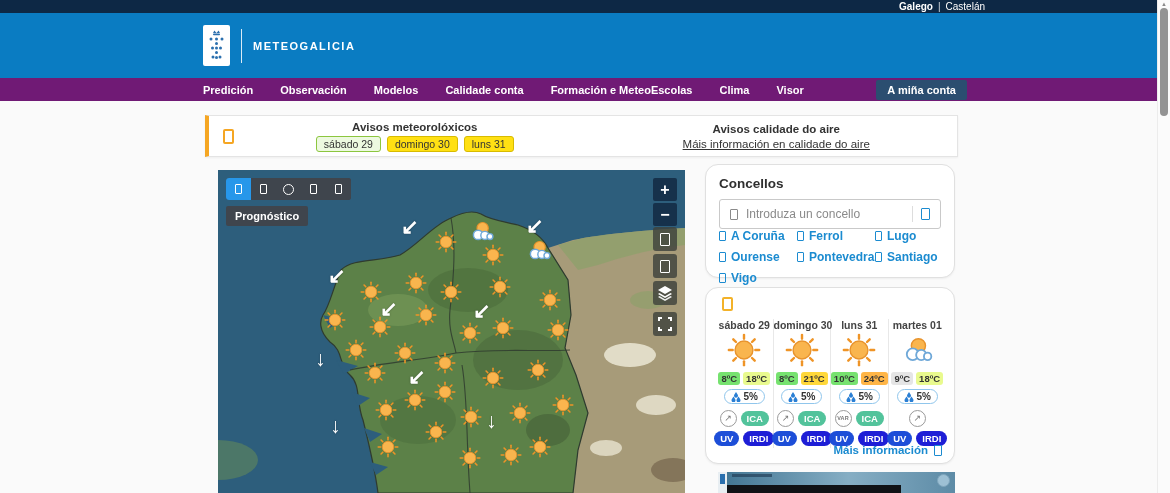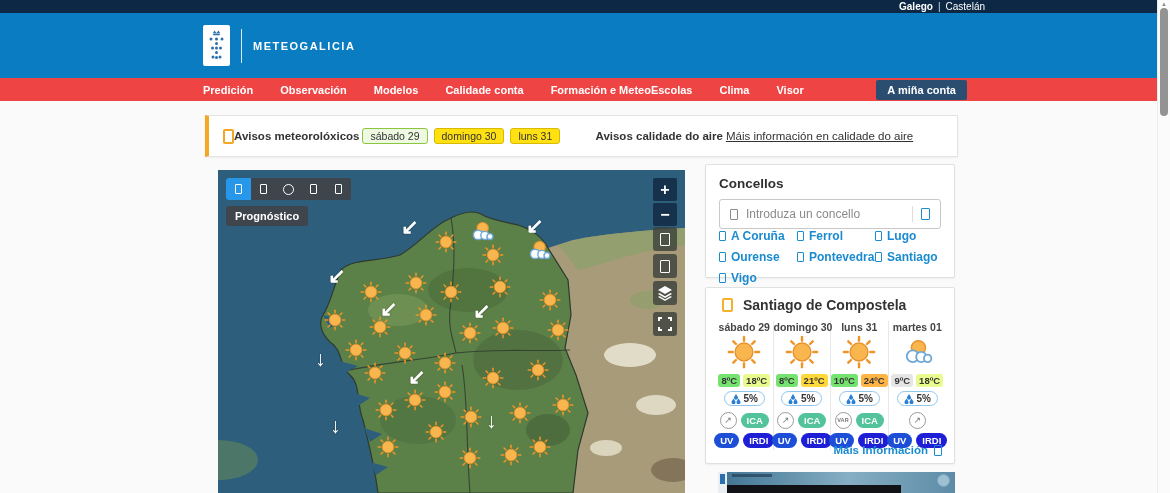--- a/index.html
+++ b/index.html
@@ -14,39 +14,39 @@
   .lang-div { opacity:.8; }
 
   
   .header { position:absolute; left:0; top:13px; width:1170px; height:65px; background:#0a7cc2; z-index:4; }
   .brandbox { position:absolute; left:203px; top:12px; display:flex; align-items:center; }
   .emblem { width:27px; height:41px; background:#fff; border-radius:2px; display:flex; align-items:center; justify-content:center; }
   .brand-sep { width:1px; height:34px; background:rgba(255,255,255,.85); margin:0 11px; }
   .brand-name { color:#fff; font-size:11px; letter-spacing:1.5px; font-weight:bold; }
 
   
-  .nav { position:absolute; left:0; top:78px; width:1170px; height:23px; background:#ef4444; display:flex;
+  .nav { position:absolute; left:0; top:78px; width:1170px; height:23px; background:#701a75; display:flex;
          align-items:center; z-index:4; }
   .nav-items { display:flex; align-items:center; gap:27px; margin-left:203px; }
   .nav-item { color:#fff; font-size:11px; font-weight:bold; cursor:pointer; white-space:nowrap; }
   .account-btn { position:absolute; right:203px; top:2px; background:#2b4e70; color:#fff; font-size:11px;
                  font-weight:bold; padding:4px 11px; border:none; border-radius:2px; cursor:pointer; }
 
   
   .scrollbar { position:absolute; right:0; top:0; width:13px; height:493px; background:#fbfbfb;
                border-left:1px solid #ececec; z-index:20; }
   .scroll-up { position:absolute; top:1px; left:3px; font-size:6px; color:#8a8a8a; }
   .scroll-thumb { position:absolute; top:8px; left:2px; width:8px; height:108px; background:#939393; border-radius:4px; }
 
   
   .alertbar { position:absolute; left:205px; top:115px; width:753px; height:42px; background:#fff;
               border:1px solid #e4e4e4; border-left:4px solid #f5a623; box-shadow:0 1px 2px rgba(0,0,0,.05);
               display:flex; align-items:center; z-index:3; }
   .warn-icon { width:11px; height:15px; border:2px solid #f5a623; border-radius:2px; margin:0 0 0 14px; flex:0 0 auto; }
-  .alert-col { flex:1; display:flex; align-items:center; gap:3px; }
+  .alert-col { flex:1; display:flex; flex-direction:column; align-items:center; gap:3px; }
   .alert-title { font-size:11.5px; font-weight:bold; color:#333; }
   .badges { display:flex; gap:6px; }
   .badge { font-size:10.5px; color:#333; padding:1px 7px; border-radius:3px; border:1px solid; white-space:nowrap; }
   .badge.green { background:#edf9e0; border-color:#8cc63f; }
   .badge.yellow { background:#ffe013; border-color:#d8bb00; }
   .air-link { font-size:11.5px; color:#333; text-decoration:underline; cursor:pointer; }
 
   
   .map { position:absolute; left:218px; top:170px; width:467px; height:323px; background:#2d5e7c; overflow:hidden; z-index:2; }
   .map svg.base { position:absolute; left:0; top:0; }
@@ -60,21 +60,21 @@
   .tool-glyph.round { width:11px; height:11px; border-radius:50%; border-width:1.5px; position:relative; }
   .map-tooltip { position:absolute; left:8px; top:36px; background:#3f454d; color:#fff; font-size:11px; font-weight:bold;
                  padding:4px 9px; border-radius:2px; }
   .zoom-btn { position:absolute; right:8px; width:24px; height:23px; background:#16314b; color:#fff; font-size:16px;
               font-weight:bold; display:flex; align-items:center; justify-content:center; border-radius:2px; cursor:pointer; }
   .ctrl-btn { position:absolute; right:8px; width:24px; height:24px; background:rgba(62,66,60,.82); border-radius:3px;
               display:flex; align-items:center; justify-content:center; cursor:pointer; }
   .ctrl-glyph { width:10px; height:13px; border:1.5px solid #fff; border-radius:1px; }
 
   
-  .card { position:absolute; background:#fff; border:1px solid #e0e0e0; border-radius:2px;
+  .card { position:absolute; background:#fff; border:1px solid #e0e0e0; border-radius:13px;
           box-shadow:0 1px 2px rgba(0,0,0,.05); z-index:3; }
   .concellos { left:705px; top:164px; width:250px; height:114px; padding:11px 13px; }
   .concellos-title { font-size:13.5px; font-weight:bold; color:#2f2f2f; }
   .searchbox { margin-top:8px; height:30px; border:1px solid #c9c9c9; border-radius:3px; display:flex; align-items:center;
                background:#fff; }
   .search-marker { width:8px; height:11px; border:1.5px solid #8a8a8a; border-radius:1px; margin:0 8px 0 10px; flex:0 0 auto; }
   .searchbox input { flex:1; border:none; outline:none; font-size:12px; color:#444; font-family:inherit; min-width:0; }
   .searchbox input::placeholder { color:#8a8a8a; }
   .search-sep { width:1px; height:16px; background:#ddd; margin-right:8px; }
   .search-go { width:9px; height:12px; border:1.5px solid #1b8bd0; border-radius:1px; margin-right:10px; cursor:pointer; }
@@ -715,21 +715,20 @@
       <a class="city-link">
         <span class="city-pin"></span>
         <span>Vigo</span>
       </a>
     </div>
 </div>
 
 <div class="card forecast">
   <div class="forecast-head">
     <span class="star-icon"></span>
-    <span class="forecast-title">Santiago de Compostela</span>
   </div>
   <div class="day-cols" id="day-cols">
       <div class="day-col"><div class="day-name">sábado 29</div><span><svg width="34" height="34" viewBox="0 0 24 24">
             <g stroke="#ef9426" stroke-width="1.7" stroke-linecap="round">
               <line x1="20" y1="12" x2="22.7" y2="12"></line>
               <line x1="17.65685424949238" y1="17.65685424949238" x2="19.566042558696058" y2="19.566042558696058"></line>
               <line x1="12" y1="20" x2="12" y2="22.7"></line>
               <line x1="6.34314575050762" y1="17.65685424949238" x2="4.433957441303943" y2="19.566042558696058"></line>
               <line x1="4" y1="12.000000000000002" x2="1.3000000000000007" y2="12.000000000000002"></line>
               <line x1="6.3431457505076185" y1="6.34314575050762" x2="4.43395744130394" y2="4.433957441303943"></line>

